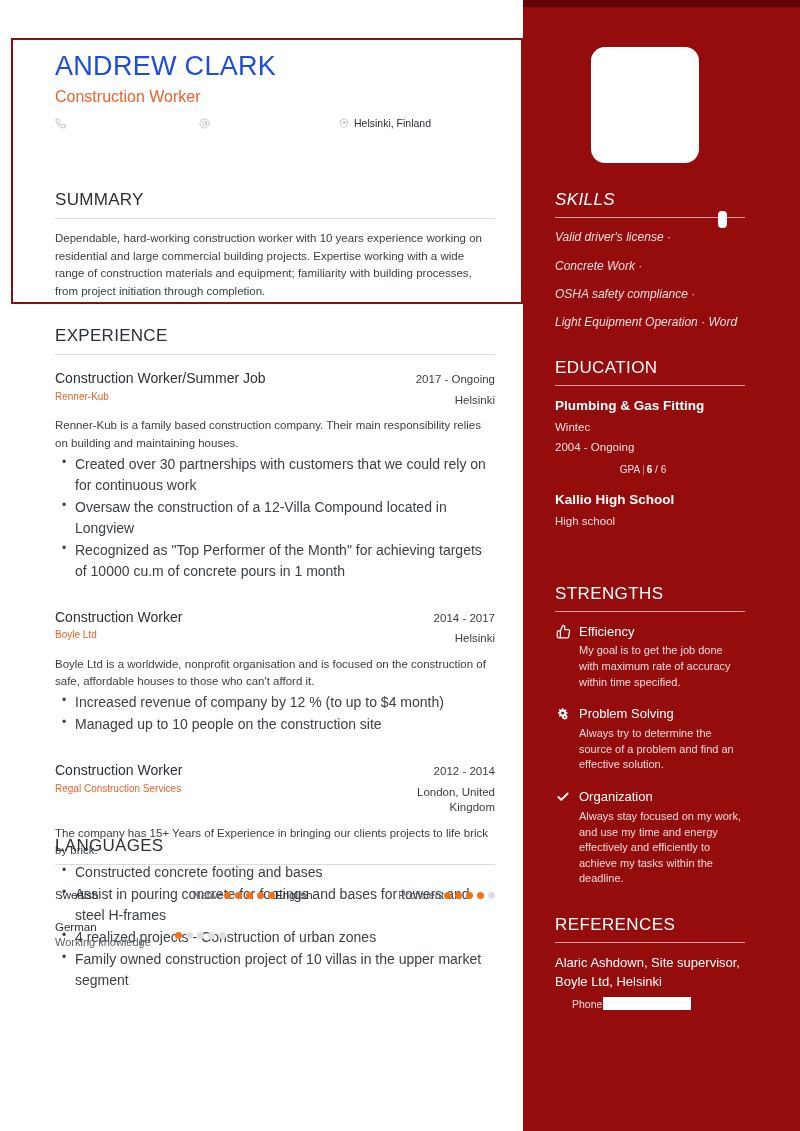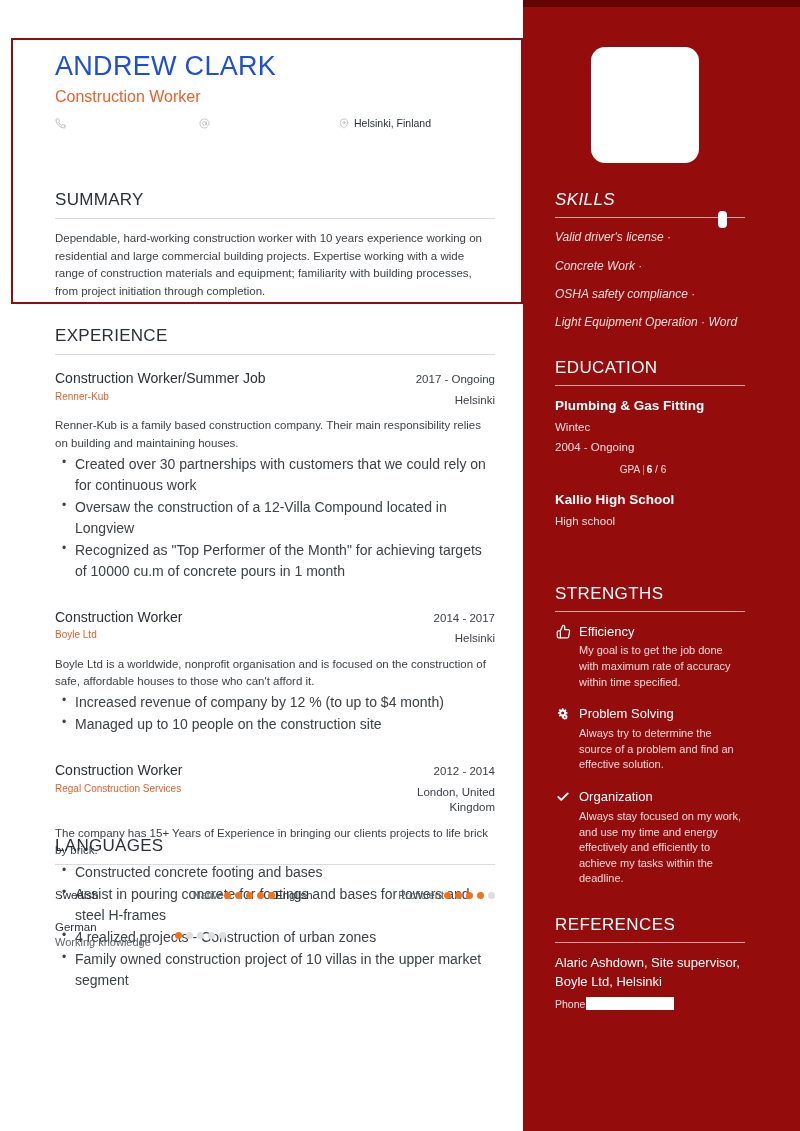--- a/index.html
+++ b/index.html
@@ -140,20 +140,21 @@
   .ref-name {
     font-size: 13px;
     line-height: 1.42;
     margin-bottom: 6px;
   }
   .ref-phone-row {
     display: flex;
     align-items: center;
     font-size: 10.5px;
     color: #f2dede;
+    margin-left: 17px;
   }
   .ref-phone-redact {
     display: inline-block;
     width: 88px;
     height: 13px;
     background: #ffffff;
     margin-left: 1px;
   }
 
   

